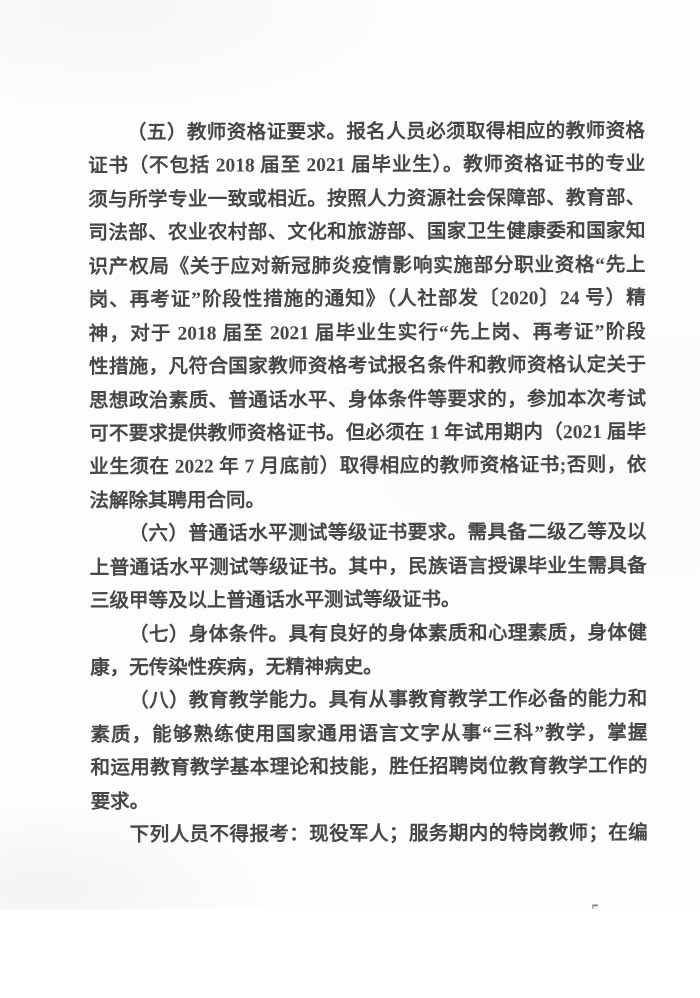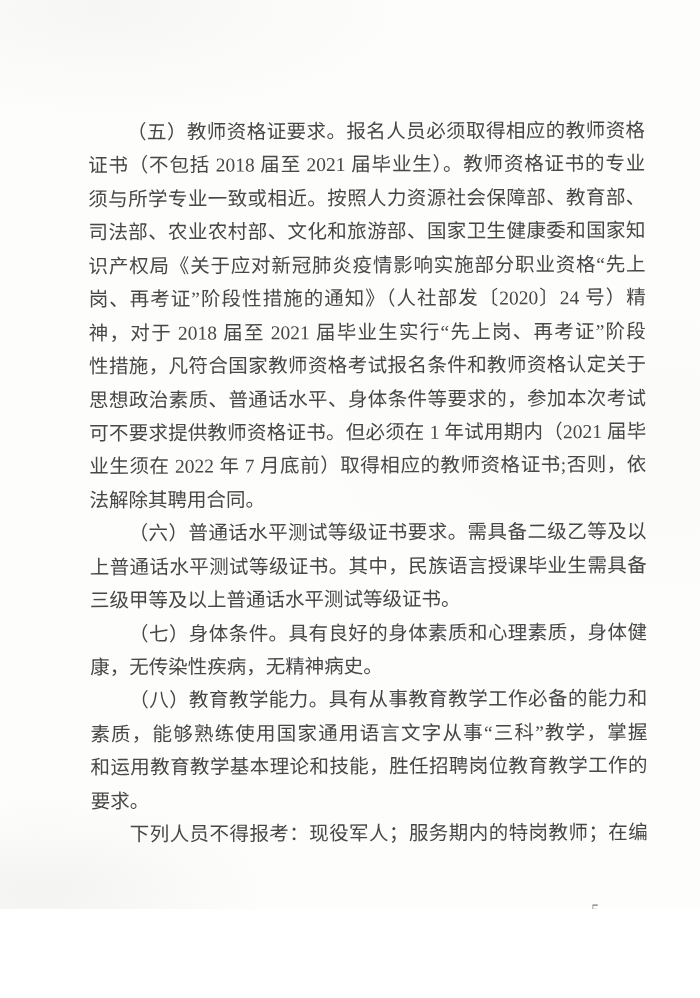--- a/index.html
+++ b/index.html
@@ -11,20 +11,21 @@
     position: relative;
     width: 700px;
     height: 909px;
     overflow: hidden;
     background:
       radial-gradient(ellipse 420px 150px at 15% 1%, rgba(185,185,178,0.10), transparent 70%),
       radial-gradient(ellipse 320px 130px at 6% 98%, rgba(185,185,178,0.14), transparent 70%),
       radial-gradient(ellipse 500px 200px at 95% 50%, rgba(200,200,195,0.05), transparent 75%),
       #fdfdfc;
     font-family: "Liberation Serif", "DejaVu Serif", serif;
+    font-weight: bold;
   }
   .body-text {
     position: absolute;
     left: 88px;
     top: 116px;
     width: 557px;
     transform: rotate(-0.22deg);
     transform-origin: 0 0;
     color: #474747;
     font-size: 19.5px;

